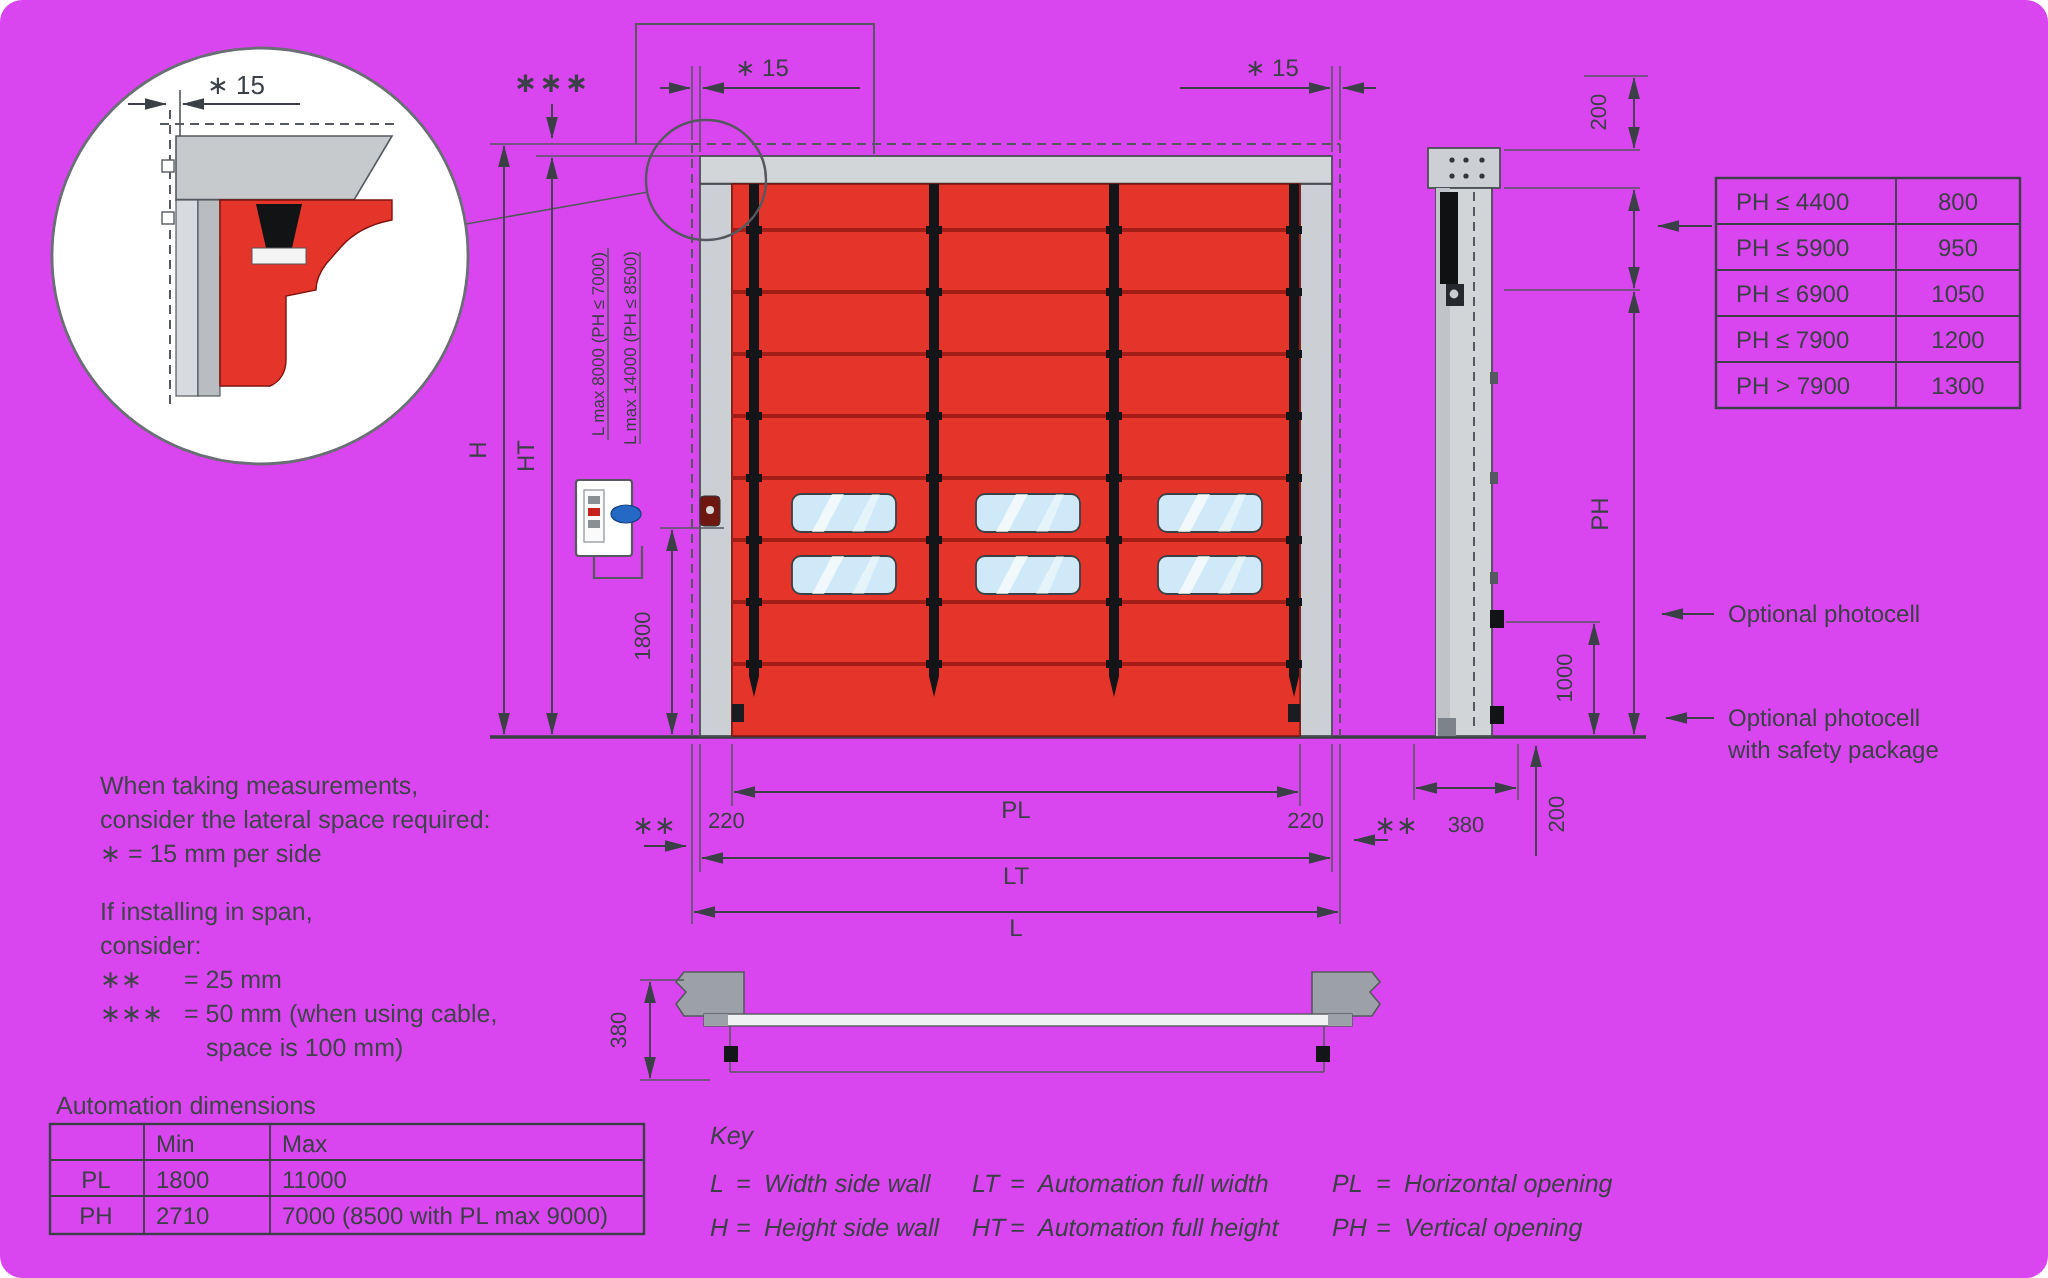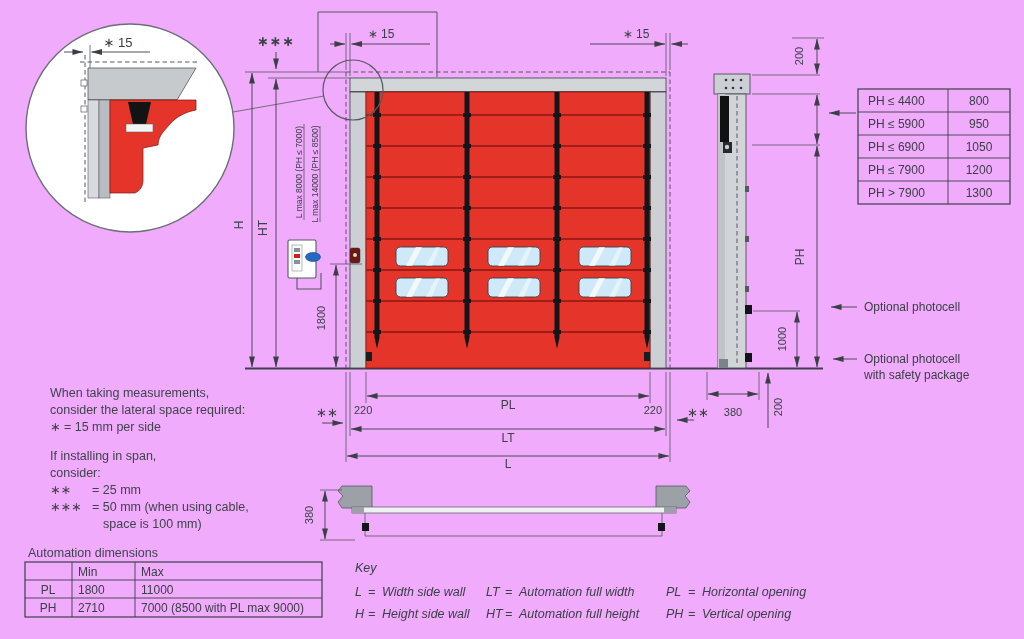--- a/index.html
+++ b/index.html
@@ -1,17 +1,17 @@
 <!DOCTYPE html>
 <html><head>
 <meta charset="utf-8">
 <style>
   html,body{margin:0;padding:0;background:#fff;}
-  .stage{width:1024px;height:639px;position:relative;background:#f0abfc;overflow:hidden;
-         font-family:"Liberation Sans","DejaVu Sans",sans-serif;}
+  .stage{width:1024px;height:639px;position:relative;background:#d946ef;overflow:hidden;
+         font-family:"Liberation Sans","DejaVu Sans",sans-serif;border-radius:11px;}
   svg{display:block;}
   text{font-family:"Liberation Sans","DejaVu Sans",sans-serif;fill:#3b4046;}
   .t11{font-size:11px;}
   .t12{font-size:12px;}
   .t13{font-size:13px;}
   .t14{font-size:14px;font-weight:bold;letter-spacing:1px;}
   .t85{font-size:8.5px;}
   .tn{font-size:12.5px;fill:#3f444b;}
   .ti{font-size:12.5px;font-style:italic;}
   .dl{stroke:#3b4046;stroke-width:0.9;fill:none;}

